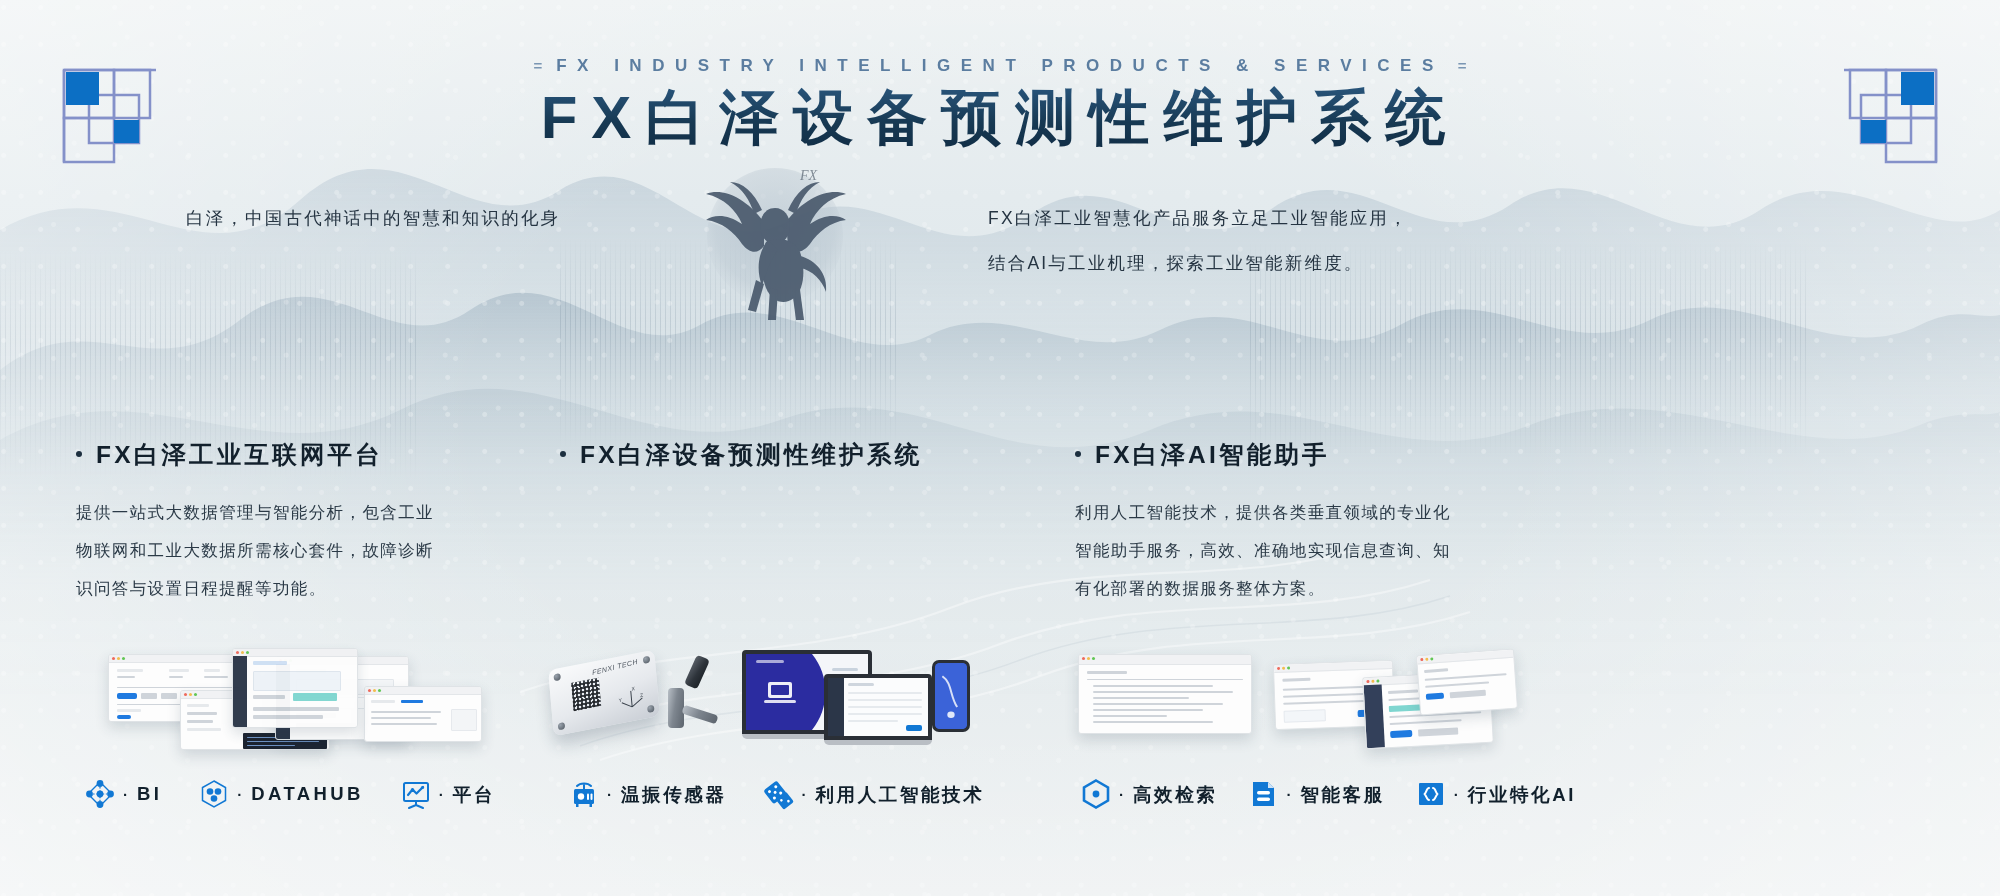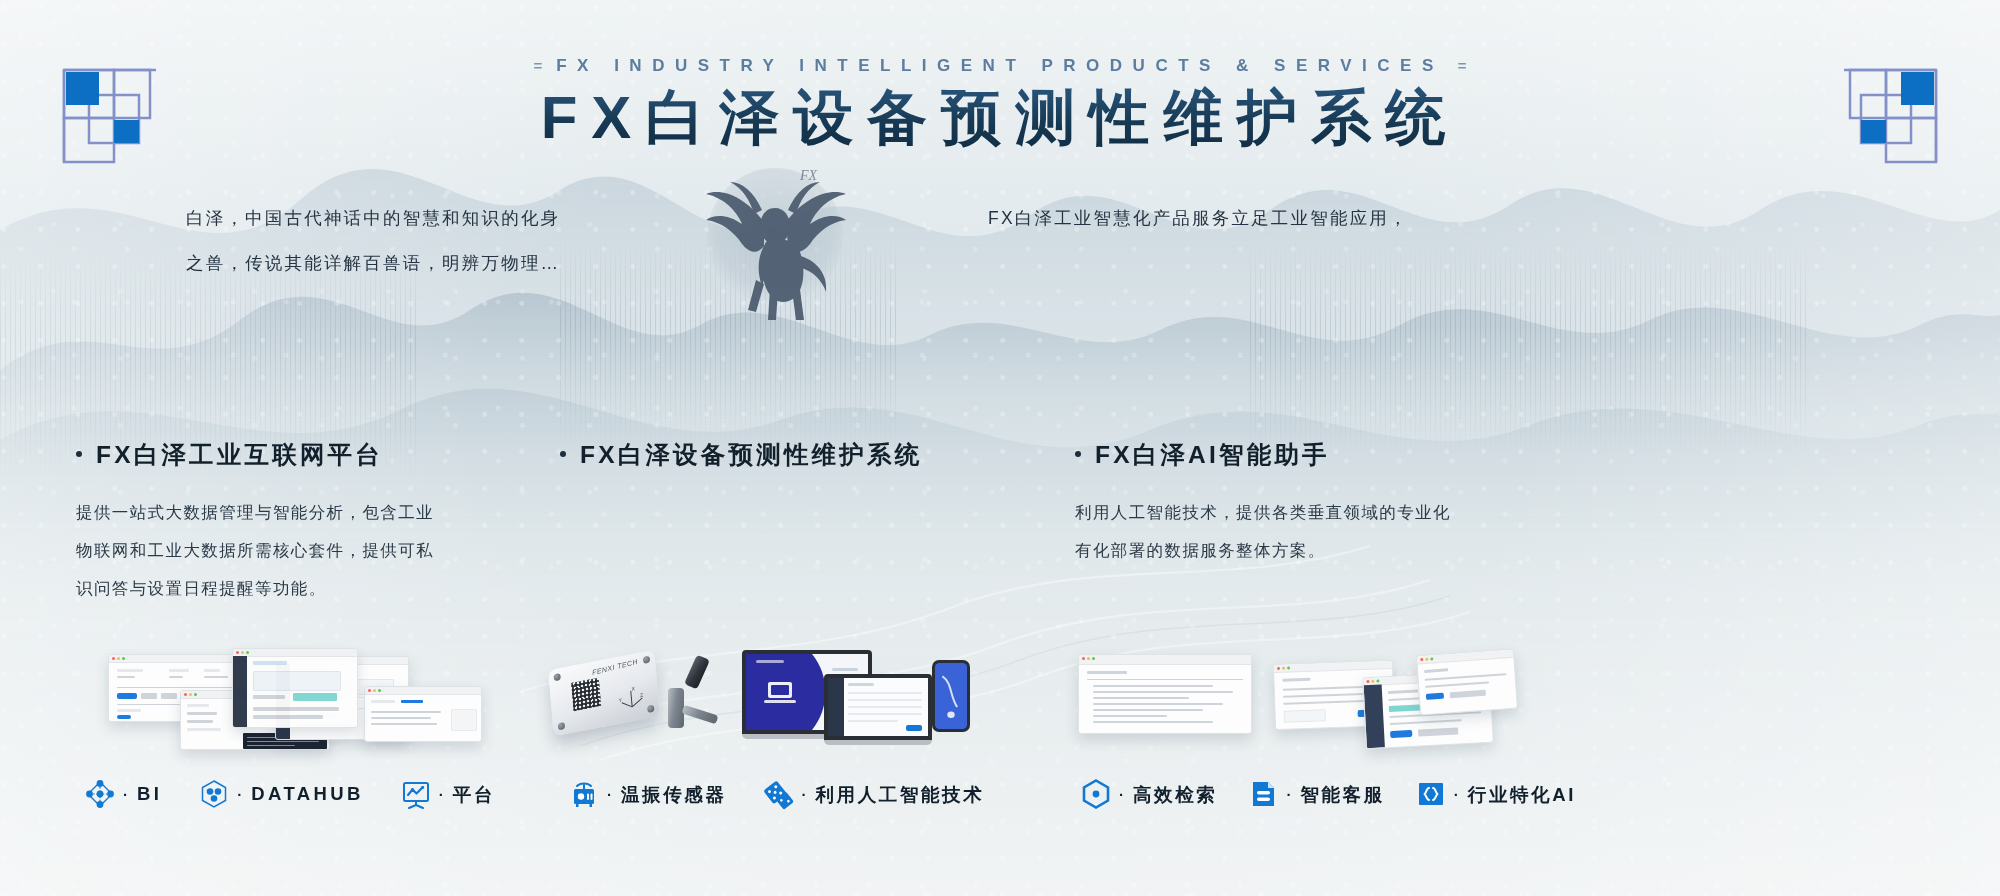--- a/index.html
+++ b/index.html
@@ -216,24 +216,24 @@
     </svg>
   </div>
 
   <div class="eyebrow">
     <span class="dash">=</span><span>FX INDUSTRY INTELLIGENT PRODUCTS &amp; SERVICES</span><span class="dash">=</span>
   </div>
   <div class="maintitle">FX白泽设备预测性维护系统</div>
 
   <div class="intro left">
     <div>白泽，中国古代神话中的智慧和知识的化身</div>
-    <div>之兽，传说其能详解百兽语，明辨万物理…</div>
   </div>
   <div class="intro right">
     <div>FX白泽工业智慧化产品服务立足工业智能应用，</div>
+    <div>结合AI与工业机理，探索工业智能新维度。</div>
   </div>
 
   <div class="emblem">
     <svg width="190" height="190" viewBox="0 0 190 190">
       <defs>
         <radialGradient id="disc" cx="50%" cy="45%" r="58%">
           <stop offset="0%" stop-color="#aab9c6" stop-opacity=".55"></stop>
           <stop offset="75%" stop-color="#b6c3cd" stop-opacity=".38"></stop>
           <stop offset="100%" stop-color="#c2ccd4" stop-opacity="0"></stop>
         </radialGradient>
@@ -267,21 +267,21 @@
     </svg>
   </div>
 
   <div class="col c1">
     <div class="col-head">
       <span class="bullet"></span>
       <span class="txt">FX白泽工业互联网平台</span>
     </div>
     <div class="col-body">
       <div>提供一站式大数据管理与智能分析，包含工业</div>
-      <div>物联网和工业大数据所需核心套件，提供可私</div>
+      <div>物联网和工业大数据所需核心套件，故障诊断</div>
       <div>识问答与设置日程提醒等功能。</div>
     </div>
   </div>
 
   <div class="shots" style="left:80px;top:648px;width:400px;height:100px;">
     <div class="win" style="left:28px;top:6px;width:138px;height:66px;">
       <div class="bar">
           <i></i>
           <i></i>
           <i></i>
@@ -534,20 +534,21 @@
     </div>
   </div>
 
   <div class="col c3">
     <div class="col-head">
       <span class="bullet"></span>
       <span class="txt">FX白泽AI智能助手</span>
     </div>
     <div class="col-body">
       <div>利用人工智能技术，提供各类垂直领域的专业化</div>
+      <div>智能助手服务，高效、准确地实现信息查询、知</div>
       <div>有化部署的数据服务整体方案。</div>
     </div>
   </div>
 
   <div class="shots" style="left:1078px;top:640px;width:440px;height:110px;">
     <div class="win" style="left:0px;top:14px;width:172px;height:78px;">
       <div class="bar" style="height:9px;">
           <i></i>
           <i></i>
           <i></i>

